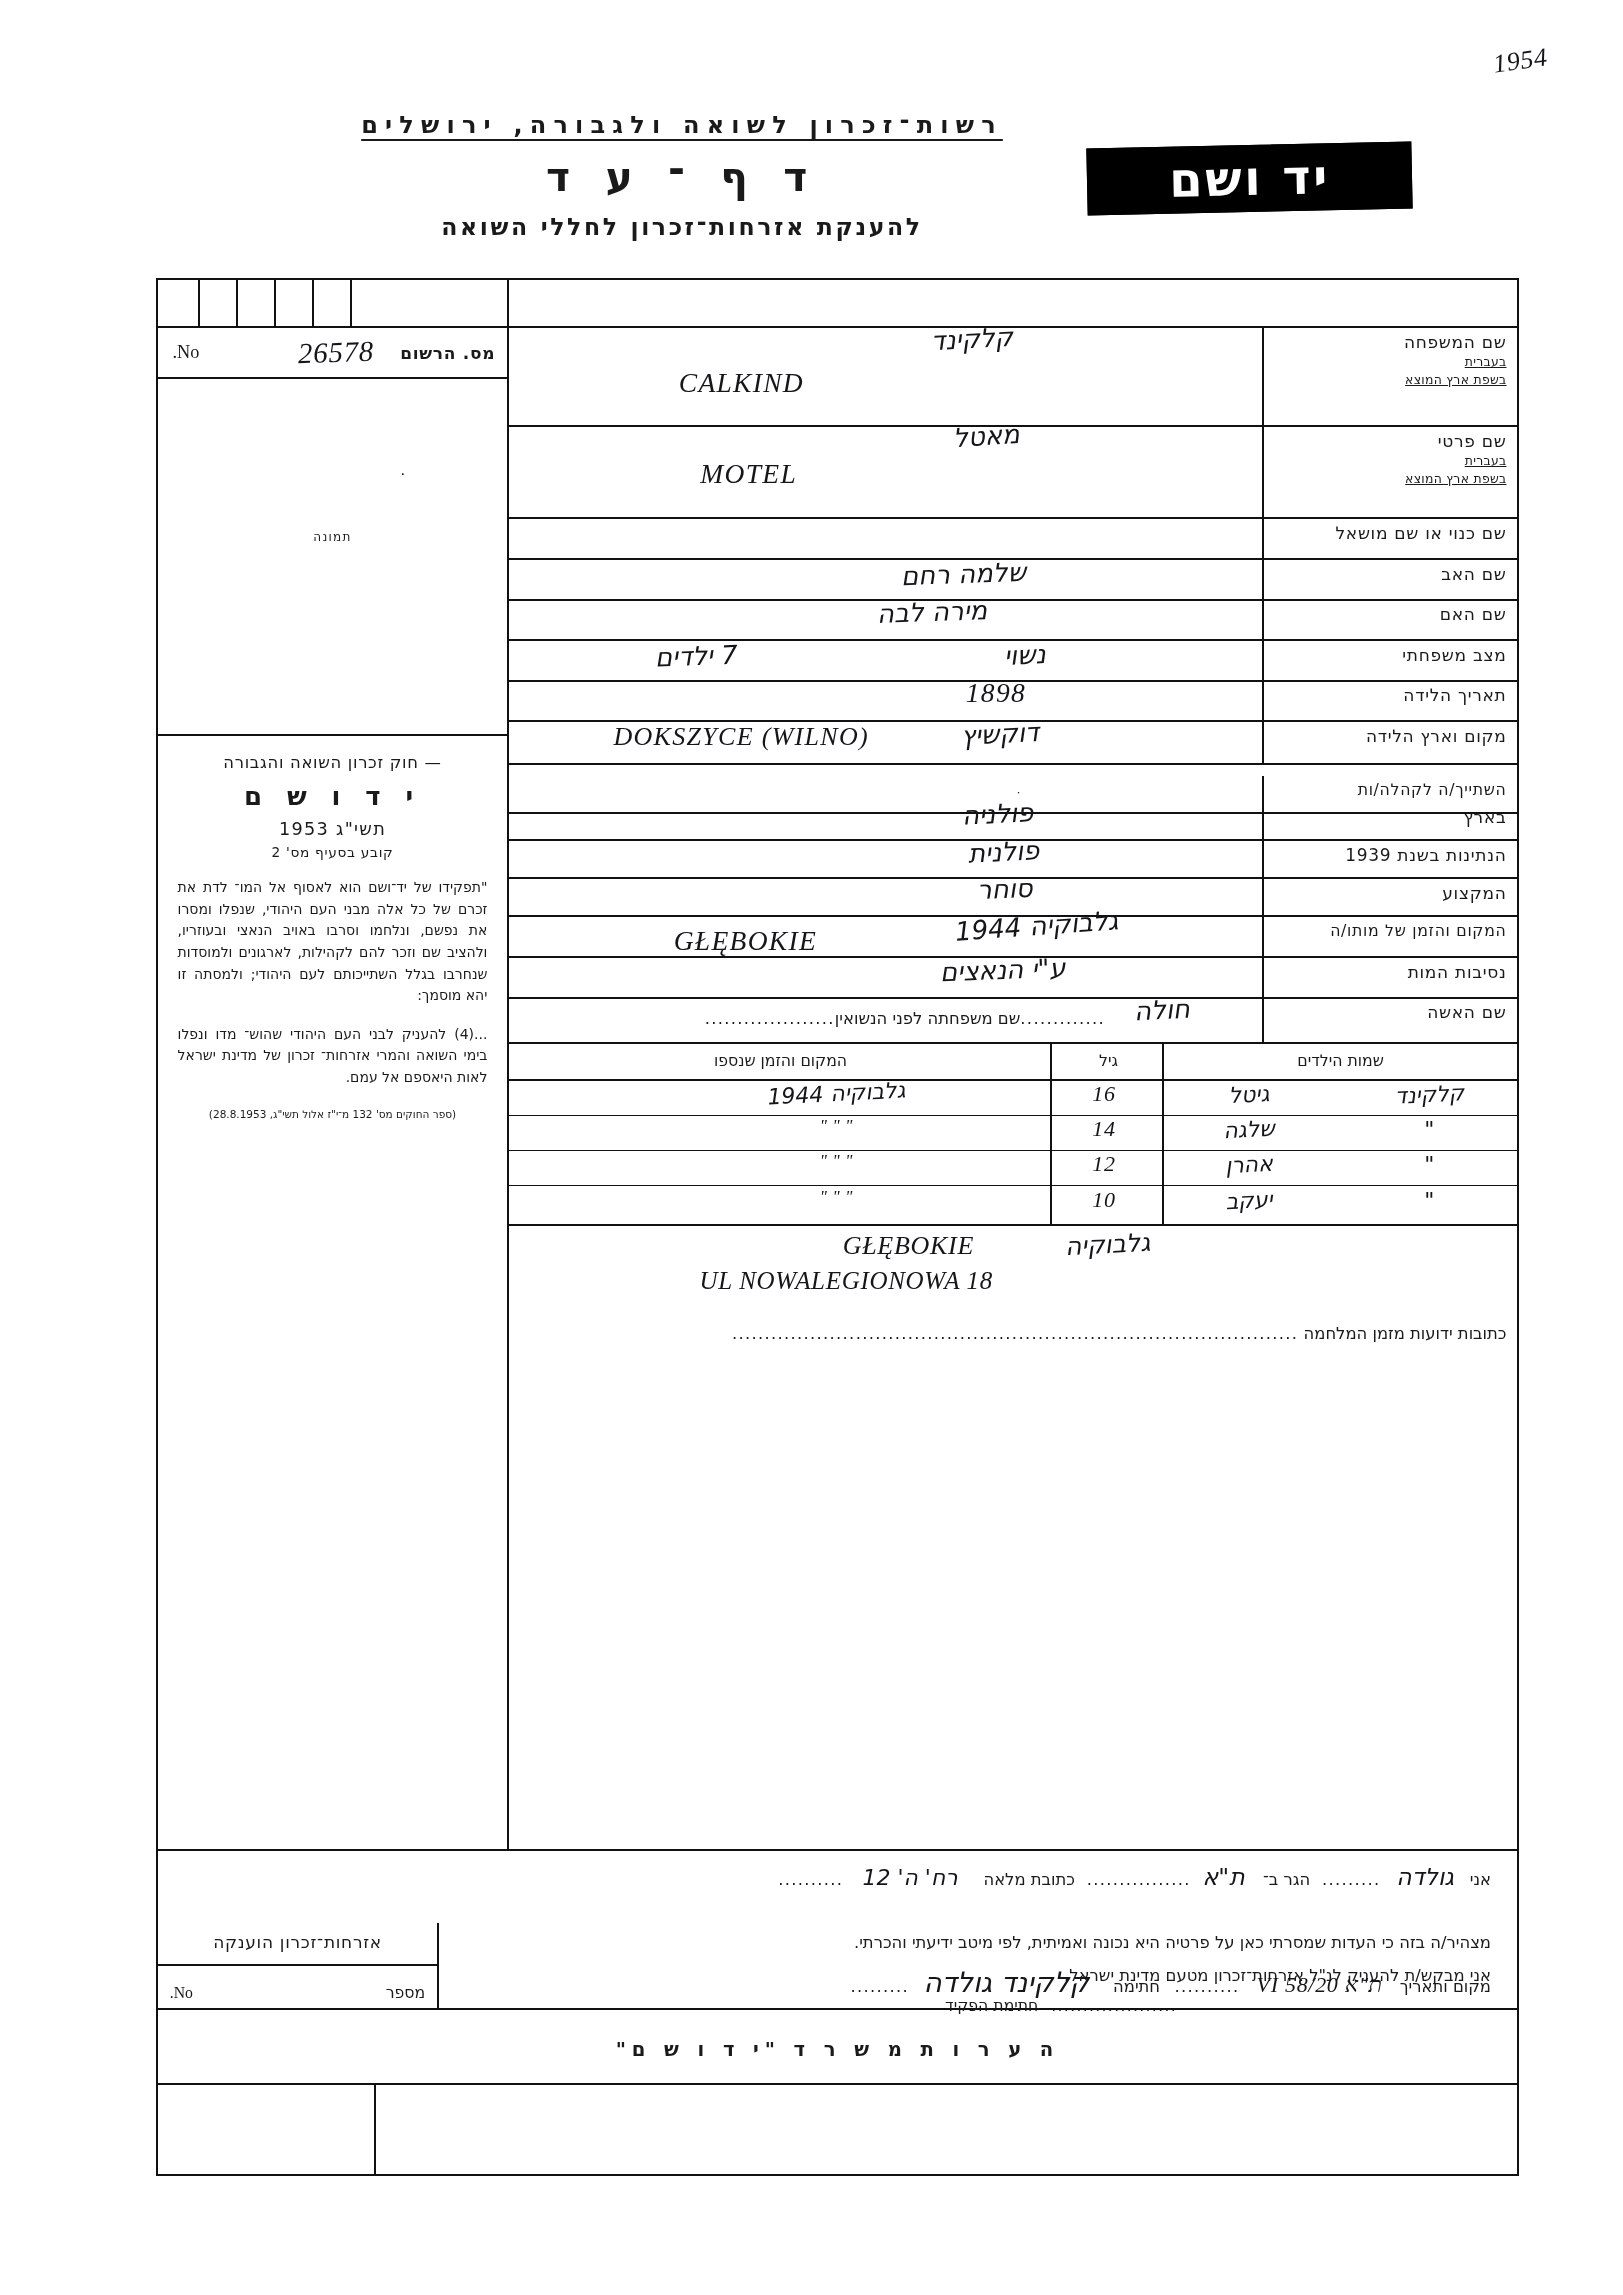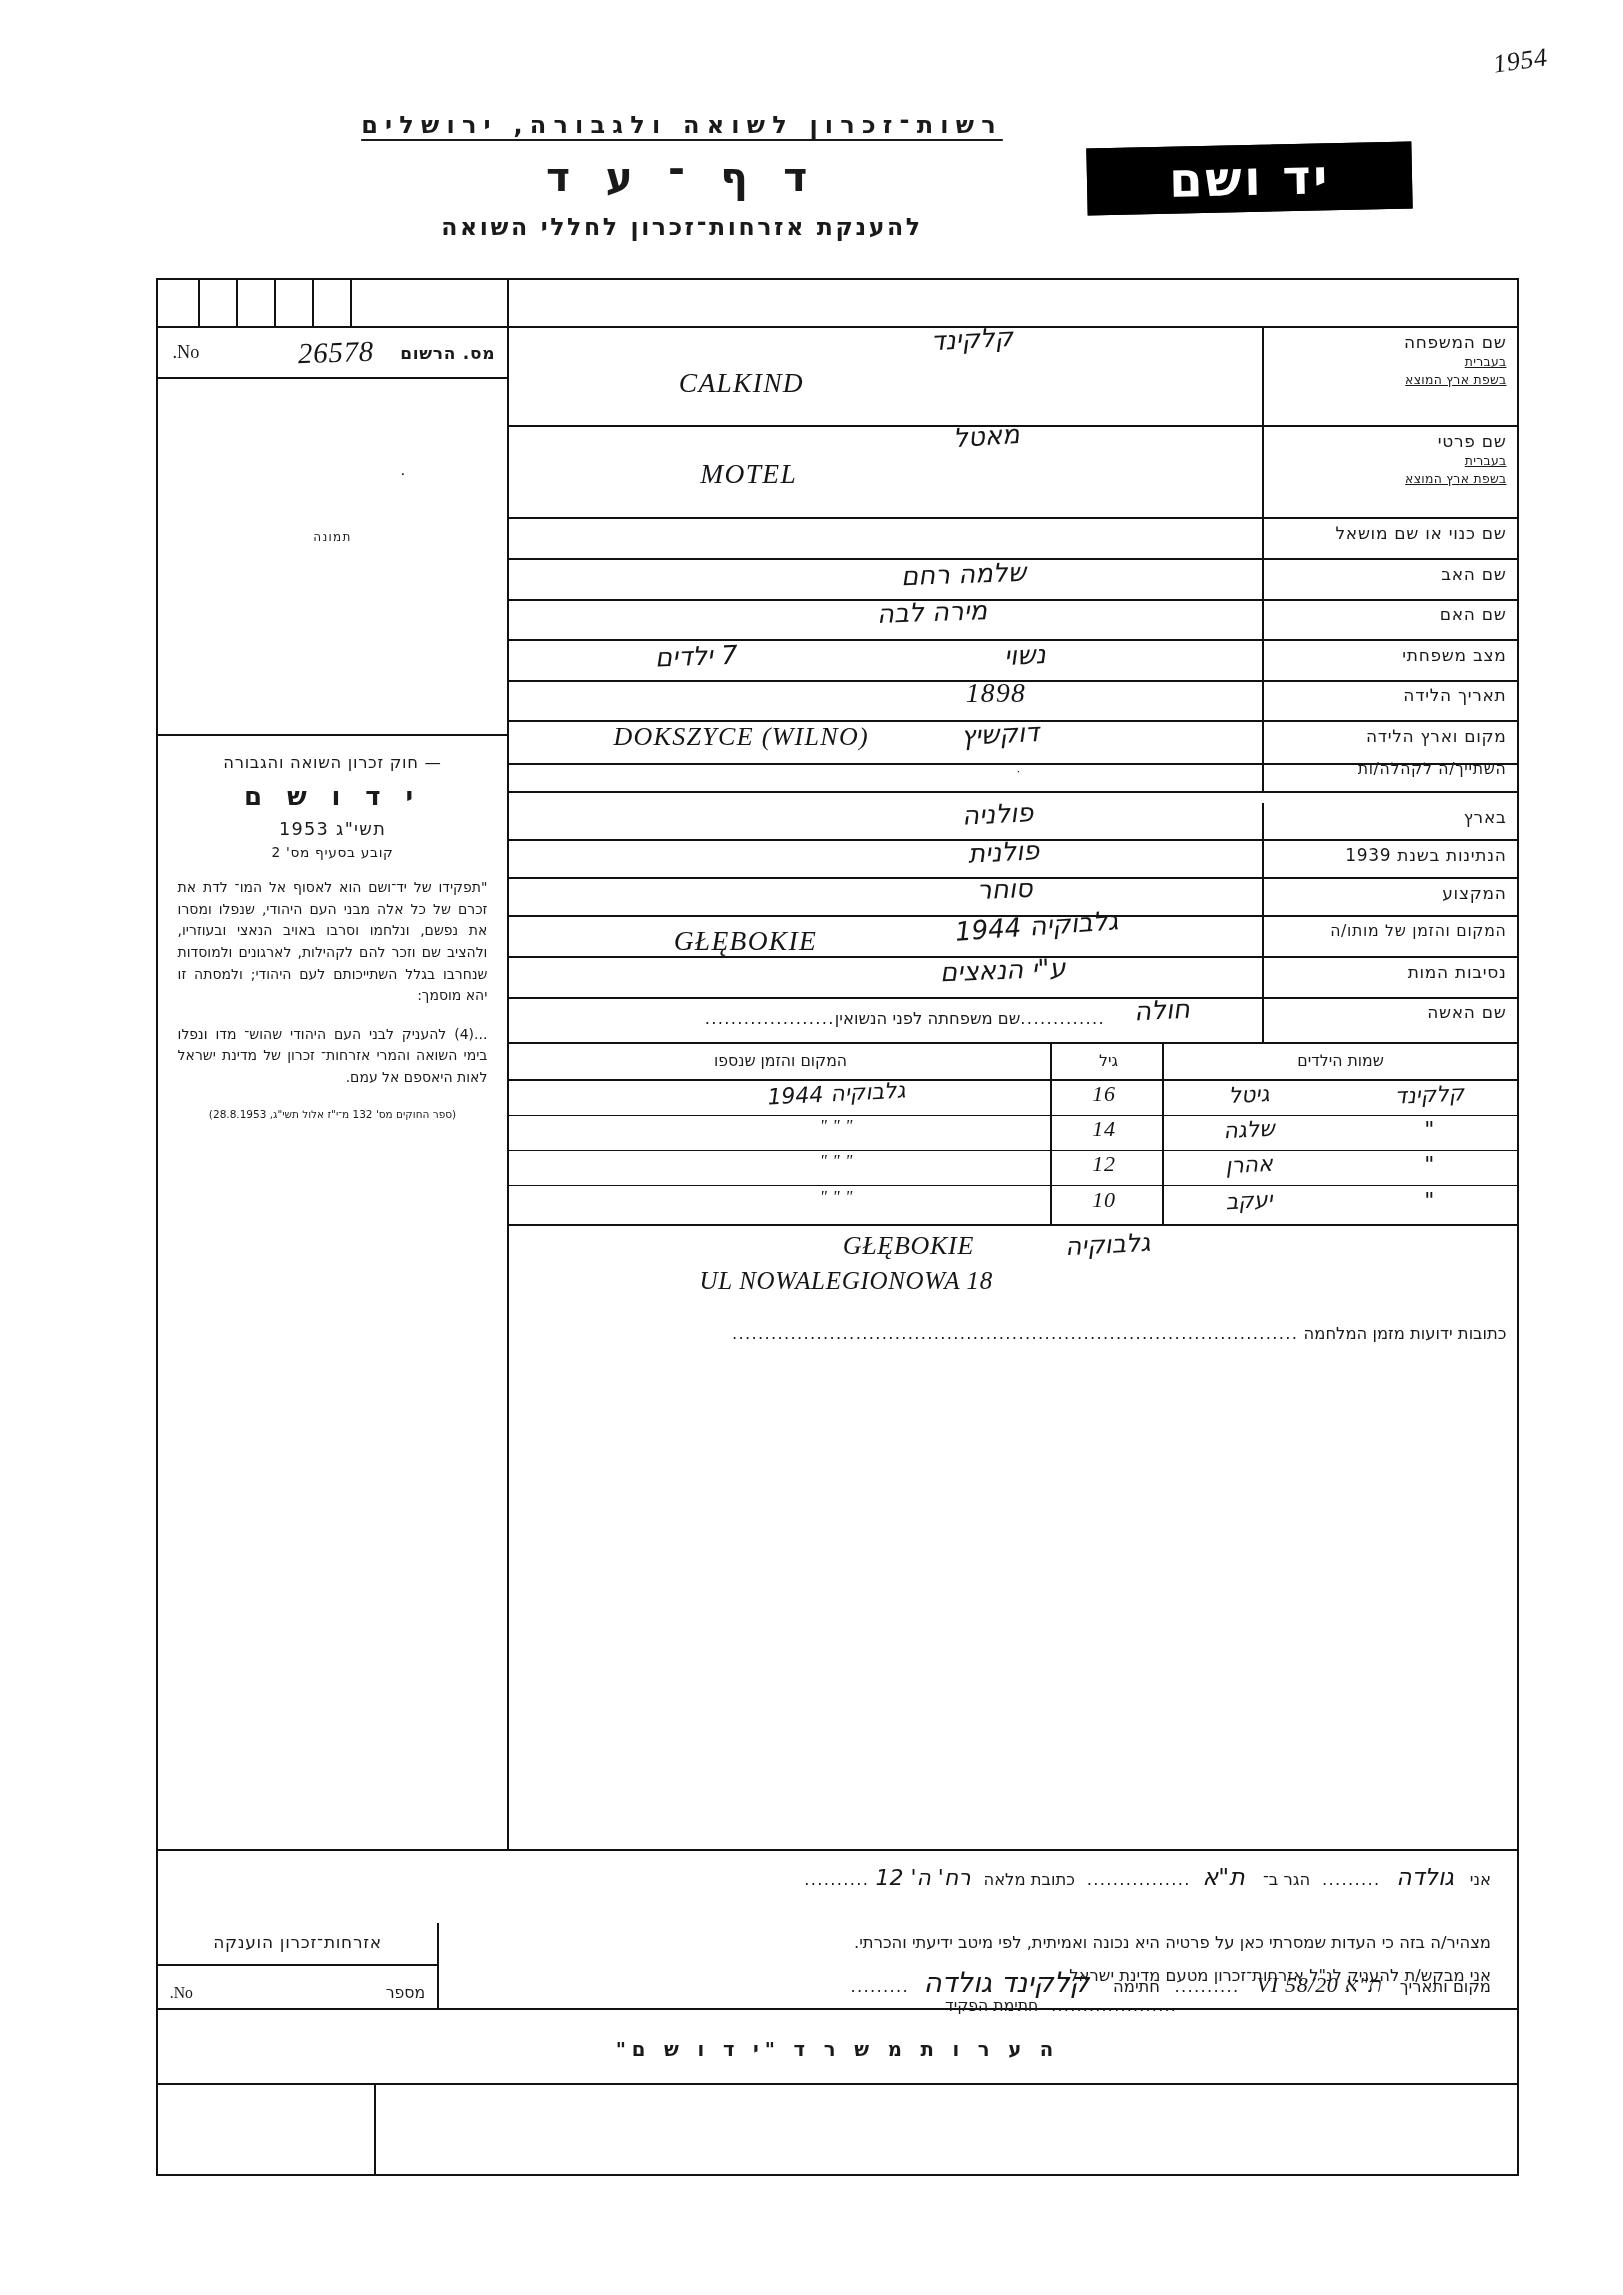--- a/index.html
+++ b/index.html
@@ -580,21 +580,21 @@
     <div class="row" style="top:394px;height:43px;">
       <div class="lbl">
         <div class="l1">מקום וארץ הלידה</div>
       </div>
       <div class="val">
         <div class="v-he hw-he" style="right:223px;top:-2.6px;transform:rotate(-3deg);">דוקשיץ</div>
         <div class="v-lat hw" style="right:393px;top:0px;font-size:26px;">DOKSZYCE (WILNO)</div>
       </div>
     </div>
 
-    <div class="row" style="top:427px;height:38px;">
+    <div class="row" style="top:448px;height:38px;">
       <div class="lbl">
         <div class="l1" style="font-size:15.7px;">השתייך/ה לקהלה/ות</div>
       </div>
       <div class="val">
         <div class="v-he hw-he" style="right:249px;top:5.2px;font-size:17px;">ּ</div>
       </div>
     </div>
 
     <div class="row" style="top:475px;height:38px;">
       <div class="lbl">
@@ -704,21 +704,21 @@
   <div id="decl">
 
     <div class="dline" style="right:26px;top:11.8px;">
       <span>אני</span>
       <span class="hw-he" style="font-size:23.6px;margin:0 10.5px;">גולדה</span>
       <span class="dots">.........</span>
       <span style="margin:0 6.5px;">הגר ב־</span>
       <span class="hw-he" style="font-size:23.6px;margin:0 6.5px;">ת"א</span>
       <span class="dots">................</span>
       <span style="margin:0 6.5px;">כתובת מלאה</span>
-      <span class="hw-he" style="font-size:22px;margin:0 1px;">רח' ה' 12</span>
+      <span class="hw-he" style="font-size:22px;margin:0 14px;">רח' ה' 12</span>
       <span class="dots">..........</span>
     </div>
 
 
     <div class="dline" style="right:26px;top:82px;">מצהיר/ה בזה כי העדות שמסרתי כאן על פרטיה היא נכונה ואמיתית, לפי מיטב ידיעתי והכרתי.</div>
     <div class="dline" style="right:26px;top:115px;">אני מבקש/ת להעניק לנ"ל אזרחות־זכרון מטעם מדינת ישראל.</div>
 
     <div id="cert-box">
       <div id="cert-l1">אזרחות־זכרון הוענקה</div>
       <div id="cert-hr"></div>

